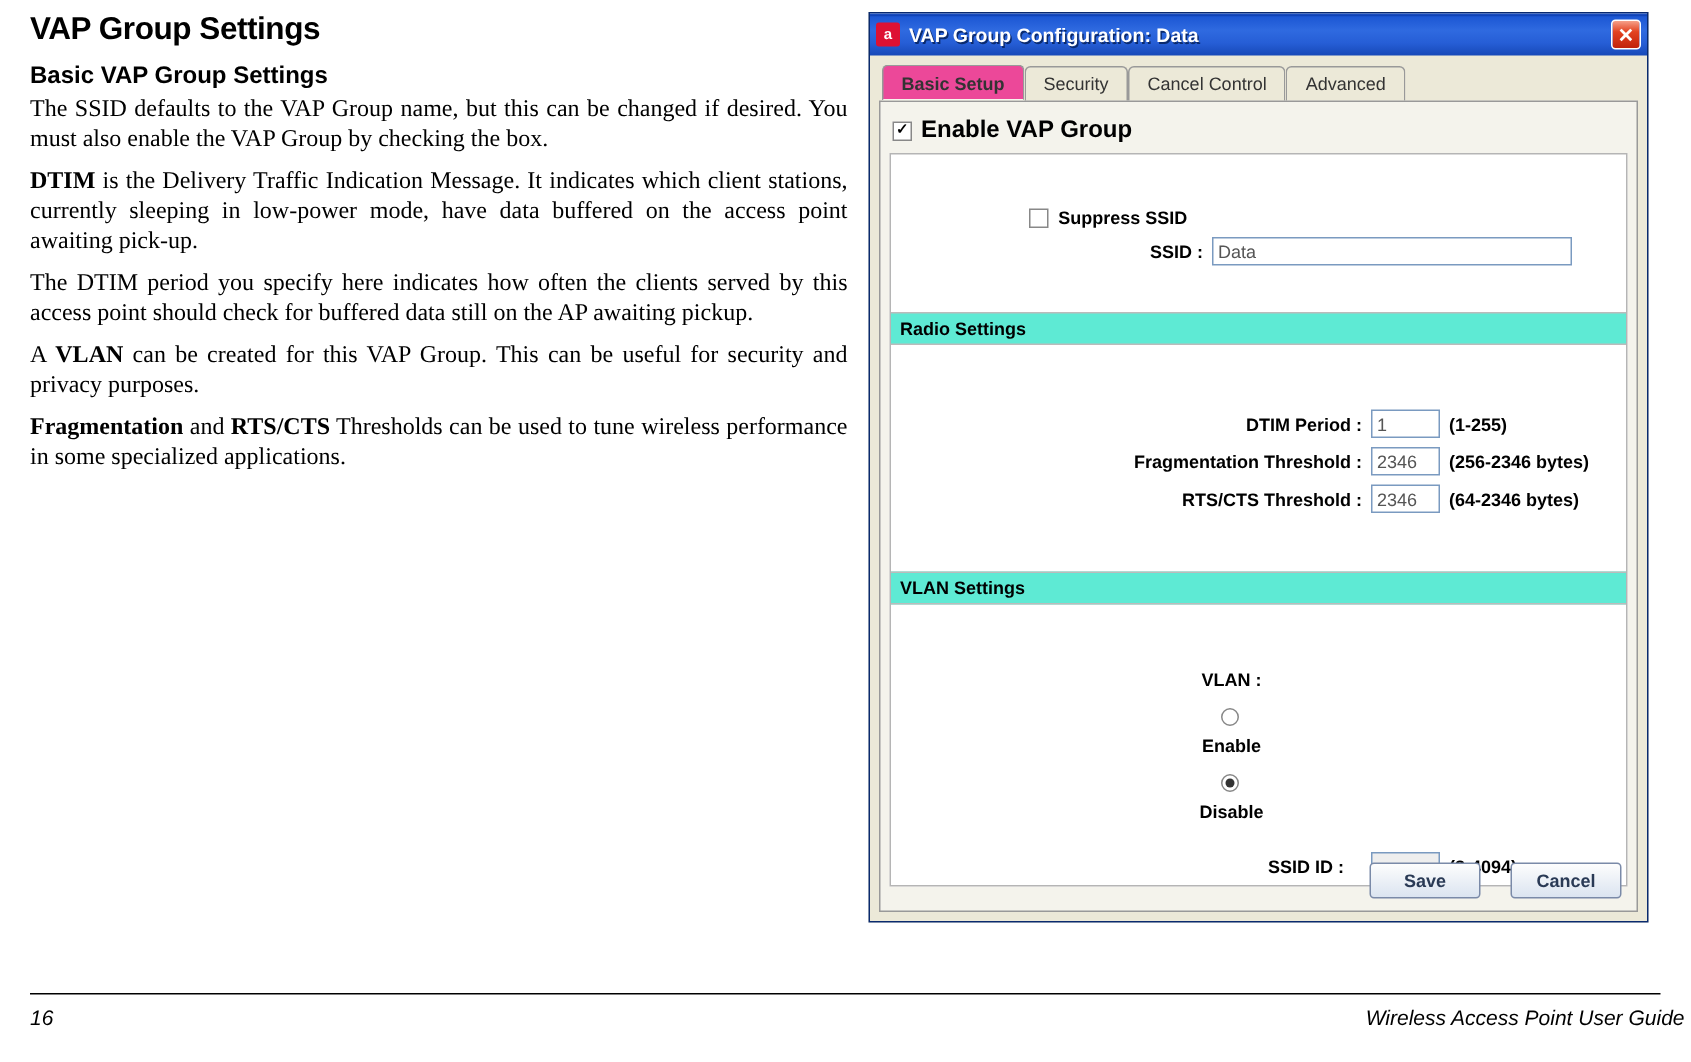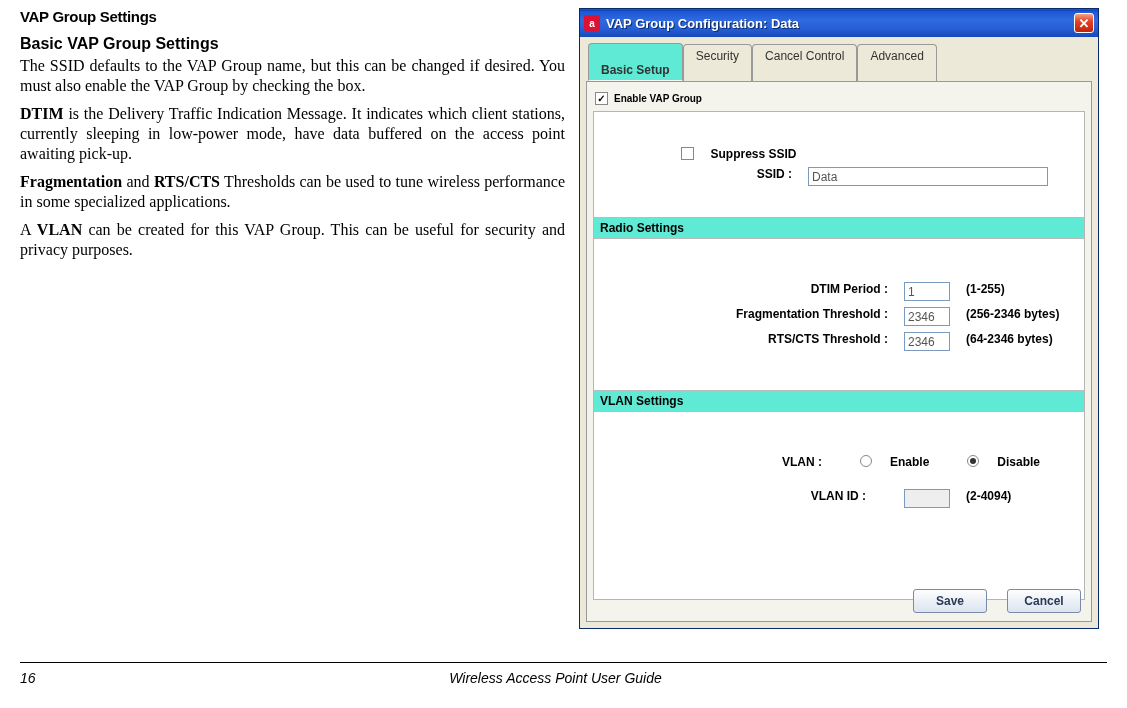--- a/index.html
+++ b/index.html
@@ -17,21 +17,21 @@
     gap: 14px;
   }
   .left-col {
     flex: 0 0 545px;
     padding-top: 0;
   }
   .left-col h1 {
     font-family: "Arial Narrow", Arial, sans-serif;
     font-stretch: condensed;
     font-weight: 700;
-    font-size: 15px;
+    font-size: 21px;
     letter-spacing: -0.3px;
     margin-bottom: 10px;
   }
   .left-col h2 {
     font-family: "Arial Narrow", Arial, sans-serif;
     font-stretch: condensed;
     font-weight: 700;
     font-size: 16px;
     margin-bottom: 3px;
   }
@@ -101,57 +101,57 @@
     border-radius: 4px 4px 0 0;
     font-size: 12px;
     font-family: Arial;
     margin-right: 0px;
     position: relative;
     top: 1px;
     color:#333;
   }
   .tab.active {
     font-weight: 700;
-    background:#5eead4;
+    background:#ec4899;
     border-bottom: 1px solid #f7f6ee;
     z-index: 2;
-    padding-top:19px;
+    padding-top:5px;
     top:0;
   }
   .pane {
     border: 1px solid #999;
     background: #f4f3ec;
     padding: 6px 6px 6px 6px;
     height: 541px;
     position: relative;
   }
   .enable-row {
     display:flex;align-items:center;gap:6px;
     padding: 4px 2px 6px 2px;
-    font-size:10px;
+    font-size:16px;
     font-weight:700;
   }
   .chk {
     width:13px;height:13px;border:1px solid #888;background:#fff;
     display:inline-flex;align-items:center;justify-content:center;
     font-size:10px;line-height:1;
   }
   .chk.checked::after{content:"✓";color:#000;}
   .inner-box {
     border: 1px solid #b5b5b5;
     background:#fff;
     padding: 6px 8px;
     height: 489px;
     position: relative;
   }
   .row {
     display:flex;
-    align-items:flex-start;
+    align-items:center;
     justify-content:flex-end;
-    gap:16px;
+    gap:6px;
     font-size:12px;
     padding: 3px 0;
   }
   .row .lbl {
     font-weight:700;
     text-align:right;
   }
   .row .hint {
     font-weight:700;
     width: 110px;
@@ -204,44 +204,45 @@
   .page-num {
     position:absolute;
     left:20px; top:670px;
     font-style: italic;
     font-family: "Arial Narrow", Arial, sans-serif;
     font-stretch: condensed;
     font-size: 14px;
   }
   .footer-title {
     position:absolute;
-    left:0; right:16px; top:670px;
-    text-align:center;
+    left:0; right:4px; top:670px;
+    text-align:right;
     font-style: italic;
     font-family: "Arial Narrow", Arial, sans-serif;
     font-stretch: condensed;
     font-size: 14px;
   }
 </style>
 </head>
 <body>
 
 <div class="page">
   <div class="left-col">
     <h1>VAP Group Settings</h1>
     <h2>Basic VAP Group Settings</h2>
     <p>The SSID defaults to the VAP Group name, but this can be changed if desired. You must also enable the VAP Group by checking the box.</p>
     <p>
       <span class="b">DTIM</span><span> is the Delivery Traffic Indication Message. It indicates which client stations, currently sleeping in low-power mode, have data buffered on the access point awaiting pick-up.</span>
     </p>
+    <p>The DTIM period you specify here indicates how often the clients served by this access point should check for buffered data still on the AP awaiting pickup.</p>
+    <p>
+      <span>A </span><span class="b">VLAN</span><span> can be created for this VAP Group. This can be useful for security and privacy purposes.</span>
+    </p>
     <p>
       <span class="b">Fragmentation</span><span> and </span><span class="b">RTS/CTS</span><span> Thresholds can be used to tune wireless performance in some specialized applications.</span>
-    </p>
-    <p>
-      <span>A </span><span class="b">VLAN</span><span> can be created for this VAP Group. This can be useful for security and privacy purposes.</span>
     </p>
   </div>
 
   <div class="right-col">
     <div class="win">
       <div class="titlebar">
         <span class="icon">a</span>
         <span class="ttl">VAP Group Configuration: Data</span>
         <span class="close">✕</span>
       </div>
@@ -286,32 +287,32 @@
             <div class="row">
               <span class="lbl">RTS/CTS Threshold :</span>
               <input class="txt-input" style="width: 46px;" value="2346">
               <span class="hint">(64-2346 bytes)</span>
             </div>
 
             <div style="height:30px"></div>
             <div class="section-hdr">VLAN Settings</div>
             <div style="height:34px"></div>
 
-            <div class="row" style="padding-right:36px;">
+            <div class="row" style="padding-right:36px;flex-direction:column;">
               <span class="lbl">VLAN :</span>
               <span style="width:6px"></span>
               <span class="radio"></span>
               <span class="lbl" style="font-weight:700">Enable</span>
               <span style="width:6px"></span>
               <span class="radio sel"></span>
               <span class="lbl" style="font-weight:700">Disable</span>
             </div>
             <div style="height:14px"></div>
             <div class="row">
-              <span class="lbl">VLAN ID :</span>
+              <span class="lbl">SSID ID :</span>
               <span style="width:6px"></span>
               <input class="txt-input dis" style="width: 46px;" value="">
               <span class="hint">(2-4094)</span>
             </div>
 
           </div>
           <div class="btnbar">
             <div class="btn">Save</div>
             <div class="btn">Cancel</div>
           </div>

